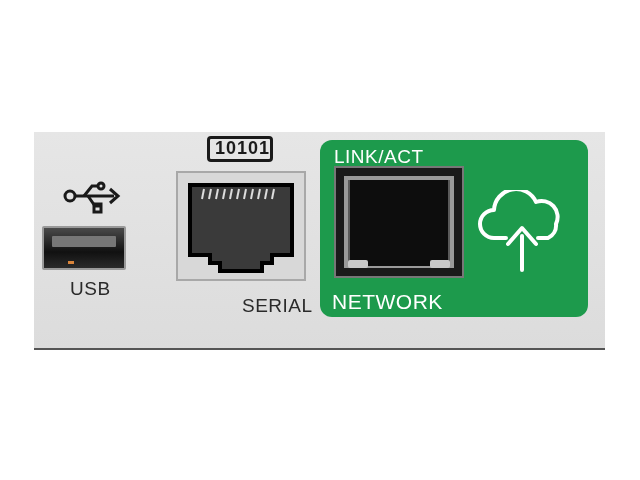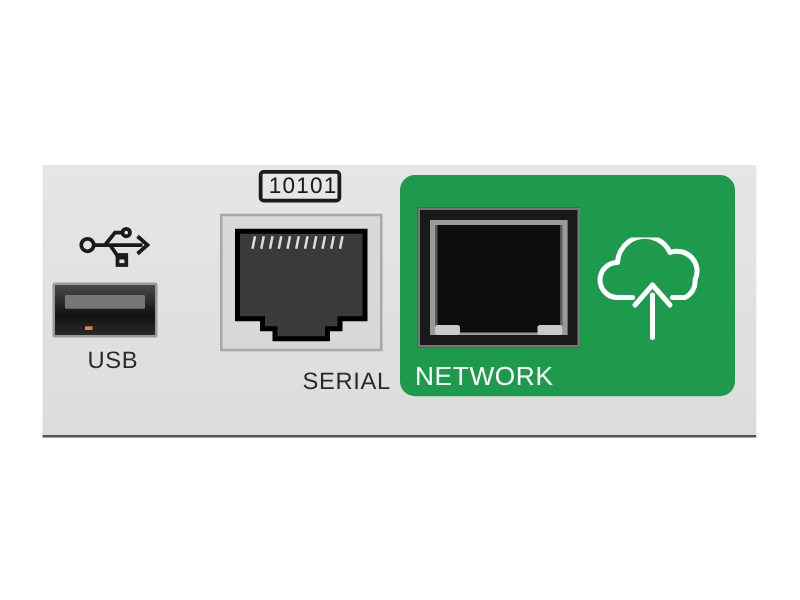--- a/index.html
+++ b/index.html
@@ -33,21 +33,21 @@
     <path d="M48 9 L56 16 L48 23"></path>
   </g>
 </svg>
 <div class="usb-port">
   <div class="tongue"></div>
   <div class="dot"></div>
 </div>
 <div class="label" style="left:70px;top:278px;text-align:center;">USB</div>
 
 <div style="position:absolute;left:207px;top:136px;width:66px;height:26px;border:3px solid #1a1a1a;border-radius:4px;box-sizing:border-box;border-top-width:3px;">
-  <span style="position:absolute;left:5px;top:-1px;font-size:18px;font-weight:normal;letter-spacing:1px;color:#1a1a1a;text-align:center;">10101</span>
+  <span style="position:absolute;left:5px;top:-1px;font-size:18px;font-weight:bold;letter-spacing:1px;color:#1a1a1a;text-align:center;">10101</span>
 </div>
 <div class="serial-frame">
   <svg width="126" height="106" viewBox="0 0 126 106" style="position:absolute;left:0;top:0">
     <path d="M10 10 H116 V84 H96 V92 H86 V100 H40 V92 H30 V84 H10 Z" fill="#000"></path>
     <path d="M14 14 H112 V80 H92 V88 H82 V96 H44 V88 H34 V80 H14 Z" fill="#3a3a3a"></path>
     <g stroke="#ddd" stroke-width="2">
       <line x1="26" y1="16" x2="24" y2="26"></line>
         <line x1="33" y1="16" x2="31" y2="26"></line>
         <line x1="40" y1="16" x2="38" y2="26"></line>
       <line x1="47" y1="16" x2="45" y2="26"></line>
@@ -57,20 +57,21 @@
         <line x1="75" y1="16" x2="73" y2="26"></line>
         <line x1="82" y1="16" x2="80" y2="26"></line>
       <line x1="89" y1="16" x2="87" y2="26"></line>
         <line x1="96" y1="16" x2="94" y2="26"></line>
     </g>
   </svg>
 </div>
 <div class="label" style="left:198px;top:295px;margin-left:44px;">SERIAL</div>
 
 <div class="green">
+  <div class="label" style="left:14px;top:6px;">LINK/ACT</div>
   <div class="label" style="left:12px;top:150px;font-size:21px;">NETWORK</div>
 </div>
 <div class="eth">
   <div class="inner"></div>
   <div class="hole"></div>
   <div class="led" style="left:12px;"></div>
   <div class="led" style="right:12px;"></div>
 </div>
 <svg style="position:absolute;left:476px;top:190px" width="94" height="84" viewBox="0 0 94 84">
   <g fill="none" stroke="#fff" stroke-width="4" stroke-linejoin="round" stroke-linecap="round">

